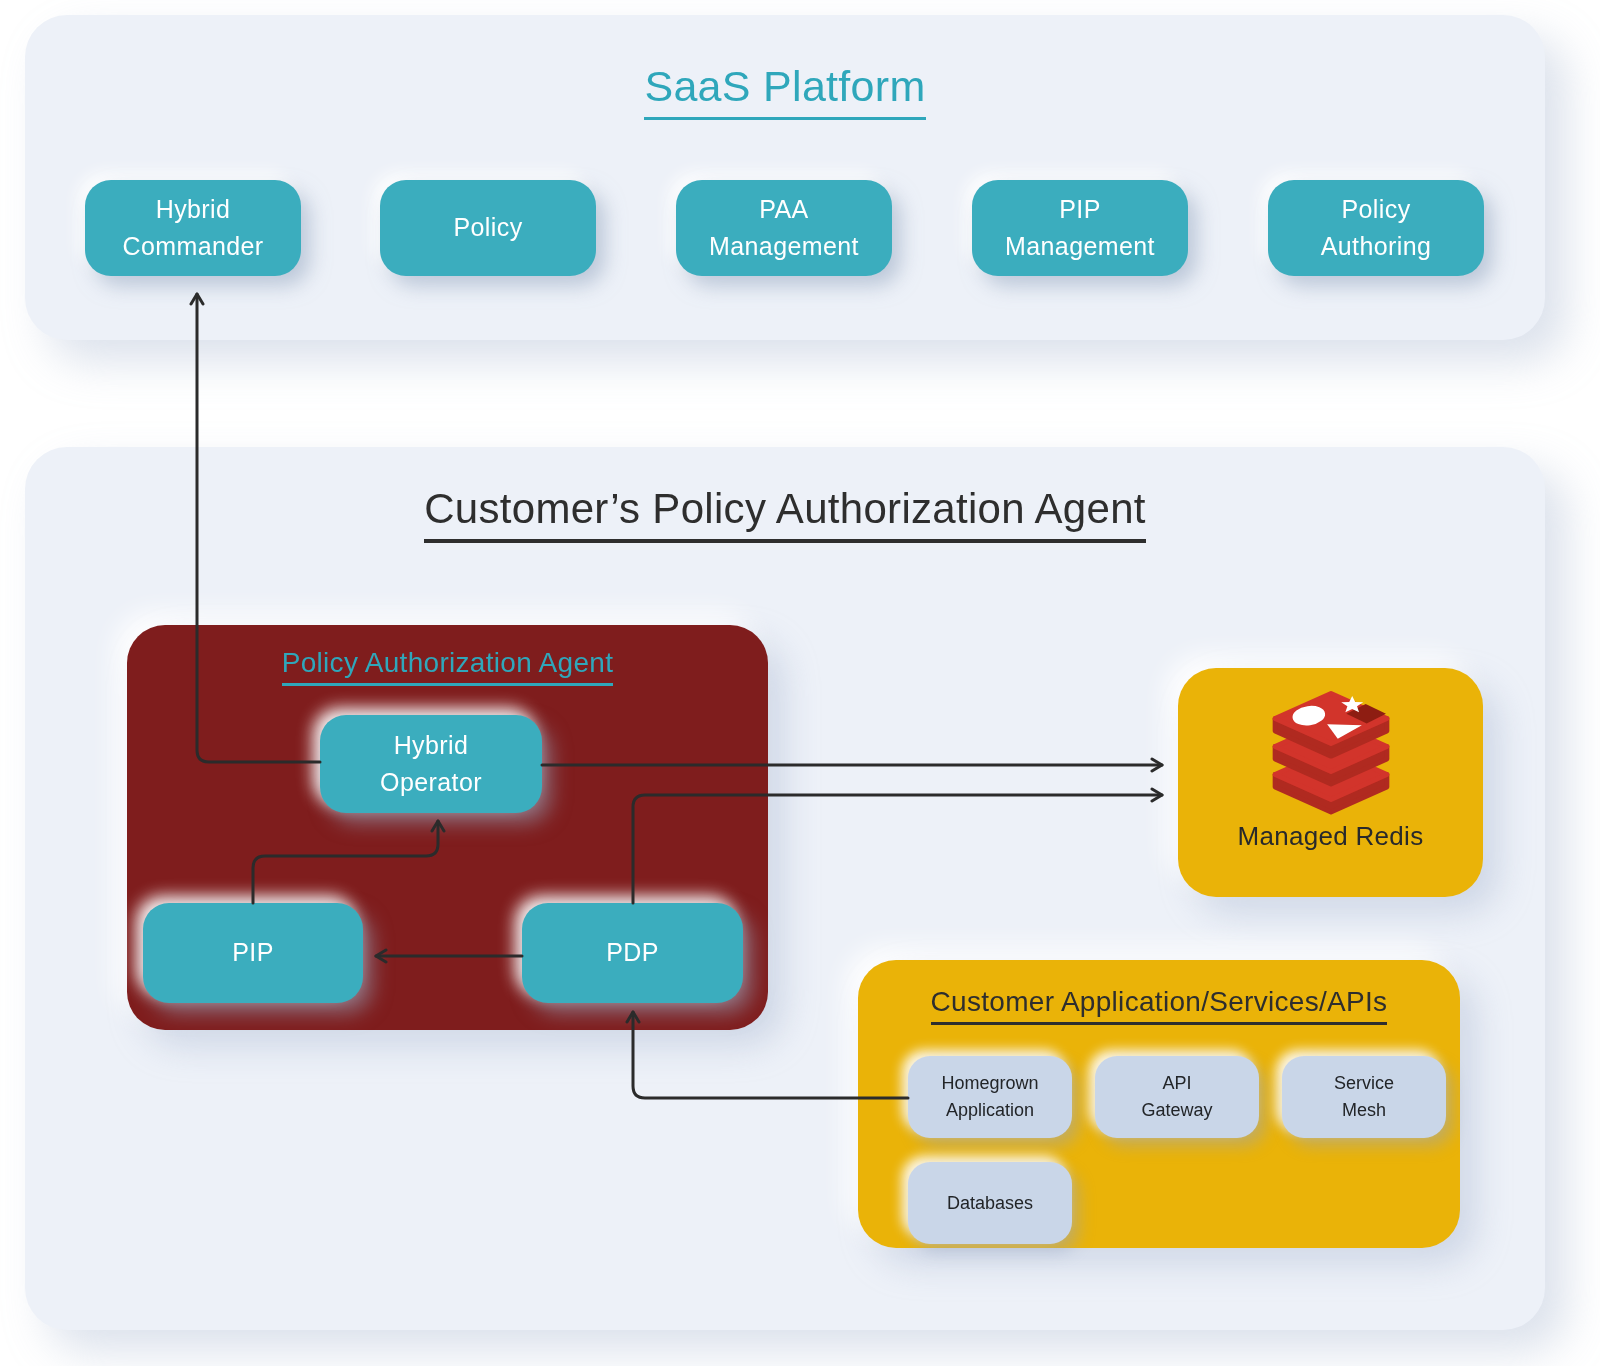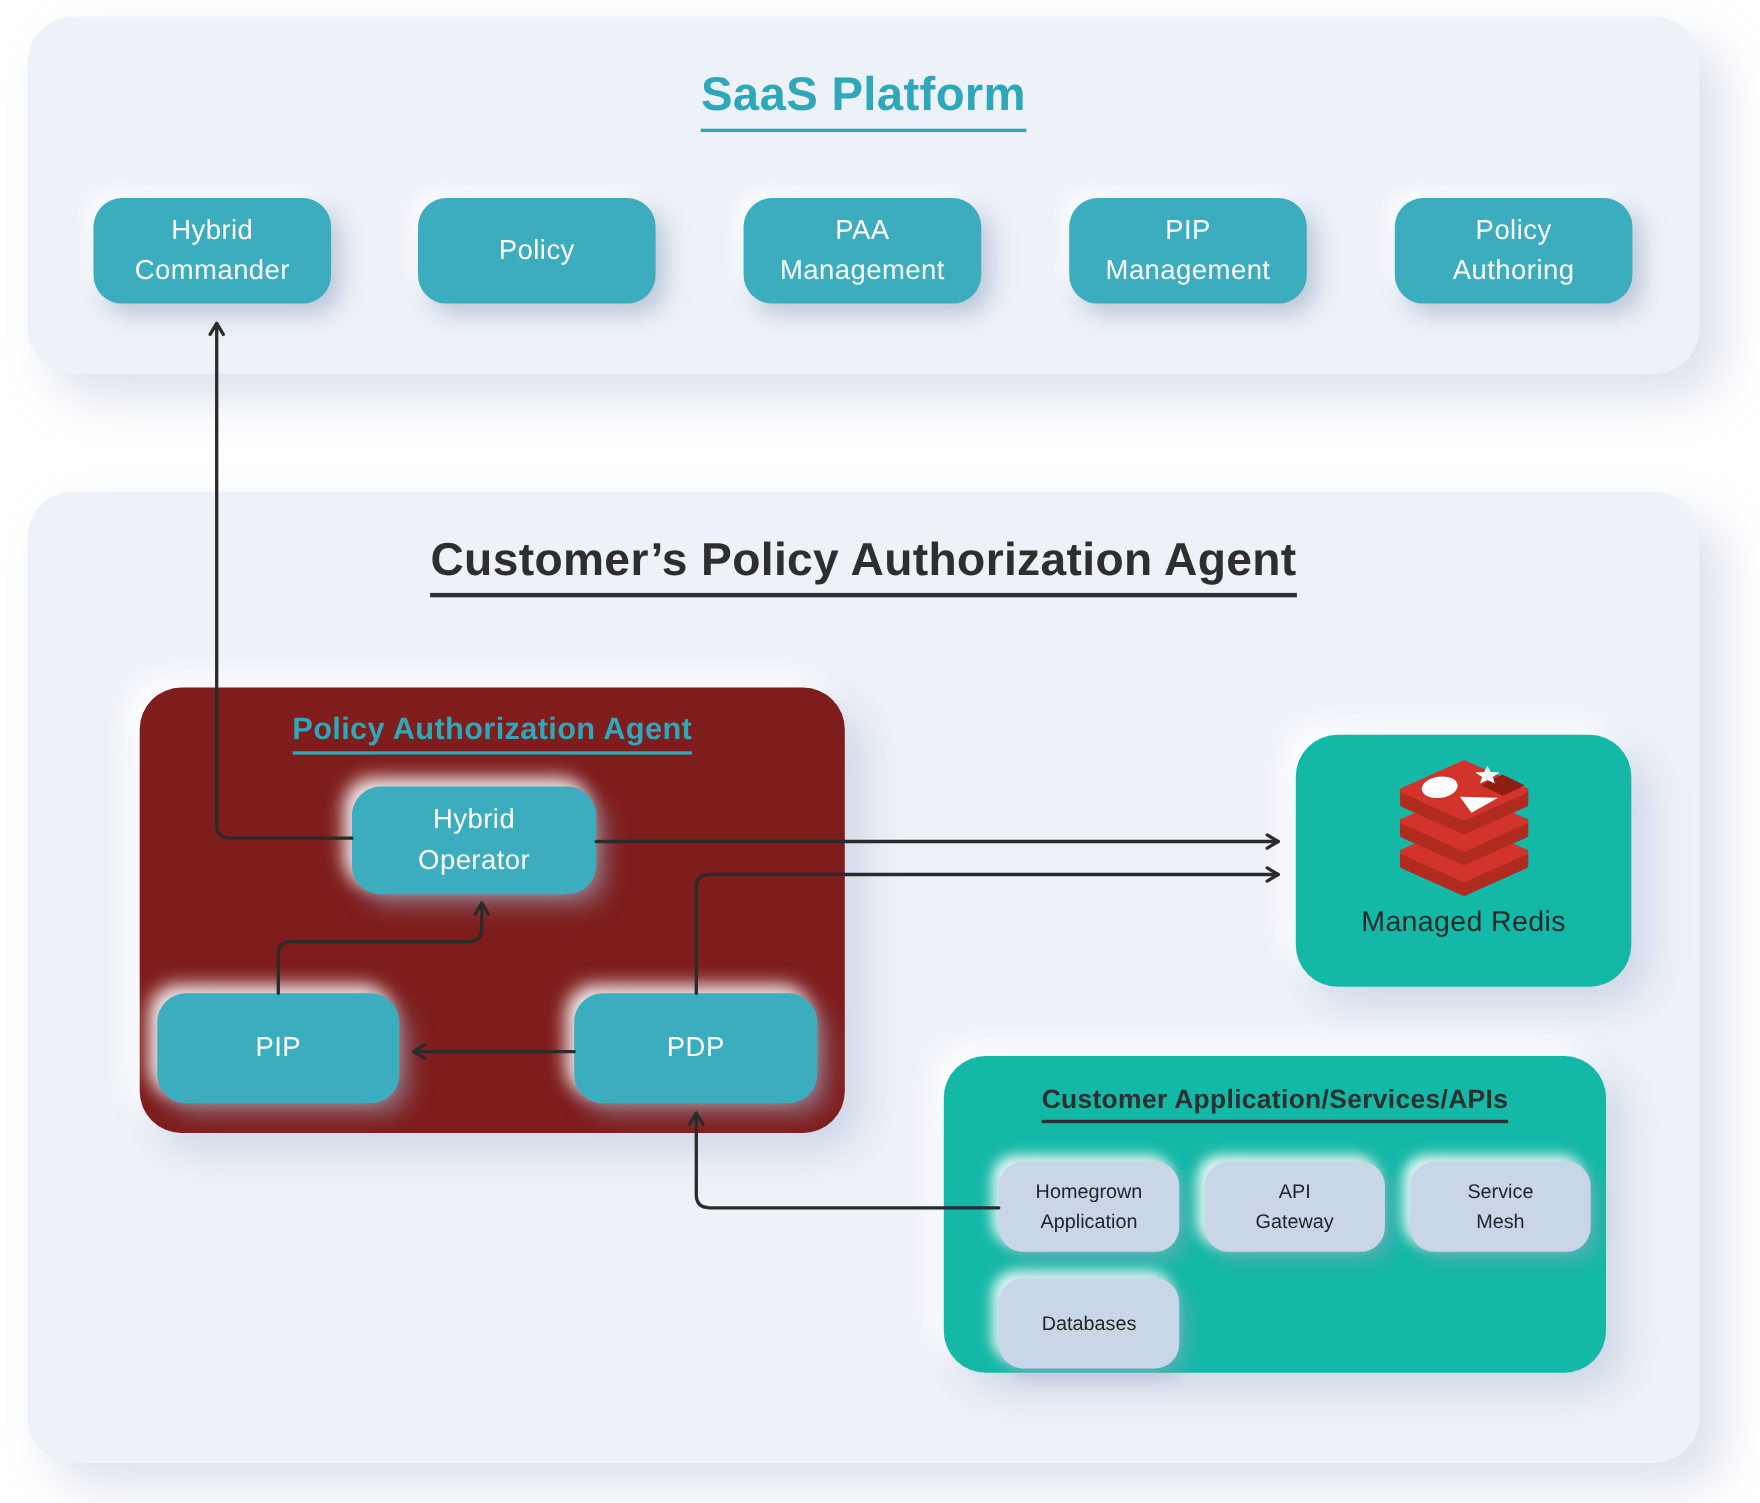--- a/index.html
+++ b/index.html
@@ -4,24 +4,24 @@
 <style>
   html,body{margin:0;padding:0;background:#ffffff;}
   body{font-family:"Liberation Sans","DejaVu Sans",sans-serif;-webkit-font-smoothing:antialiased;}
   .stage{position:relative;width:1600px;height:1366px;background:#ffffff;overflow:hidden;}
 
   
   .panel{position:absolute;background:#edf1f8;border-radius:42px;
          box-shadow:22px 22px 44px rgba(163,178,205,.38),-18px -18px 36px #ffffff;}
   .panel.inner{background:#7f1d1d;border-radius:38px;
          box-shadow:16px 16px 34px rgba(163,178,205,.40),-12px -12px 26px #ffffff;}
-  .panel.lighter{background:#14b8a6;}
+  .panel.lighter{background:#eab308;}
 
   
-  .heading{position:absolute;left:0;right:0;text-align:center;font-weight:700;letter-spacing:.3px;}
+  .heading{position:absolute;left:0;right:0;text-align:center;font-weight:400;letter-spacing:.3px;}
   .heading .u{display:inline-block;border-bottom:3px solid currentColor;padding-bottom:6px;}
   .h-teal{color:#2fa7bb;}
   .h-dark{color:#2e2e2e;}
 
   
   .node{position:absolute;display:flex;align-items:center;justify-content:center;
         text-align:center;white-space:pre-line;border-radius:26px;line-height:1.5;}
   .node.teal{background:#3badbe;color:#ffffff;font-size:25px;font-weight:500;letter-spacing:.4px;
         box-shadow:9px 10px 20px rgba(148,165,192,.55),-7px -7px 16px rgba(255,255,255,.95);}
   .node.gray{background:#c9d6e8;color:#222528;font-size:18px;font-weight:500;border-radius:22px;
@@ -97,21 +97,21 @@
               </g>
               <path d="M-4,6 L32,7 L7,21 Z" fill="#ffffff"></path>
             </g>
           </g>
         </svg>
       </span>
       <div class="redis-label">Managed Redis</div>
     </div>
 
     <div class="panel inner lighter" style="left:833px;top:513px;width:602px;height:288px;">
-      <div class="heading h-dark" style="top:26px;font-size:24px;">
+      <div class="heading h-dark" style="top:26px;font-size:28px;">
         <span class="u" style="border-bottom-width:3px;padding-bottom:4px;">Customer Application/Services/APIs</span>
       </div>
       <div class="node gray" style="left:50px;top:96px;width:164px;height:82px;">Homegrown
 Application</div>
       <div class="node gray" style="left:237px;top:96px;width:164px;height:82px;">API
 Gateway</div>
       <div class="node gray" style="left:424px;top:96px;width:164px;height:82px;">Service
 Mesh</div>
       <div class="node gray" style="left:50px;top:202px;width:164px;height:82px;">Databases</div>
     </div>

